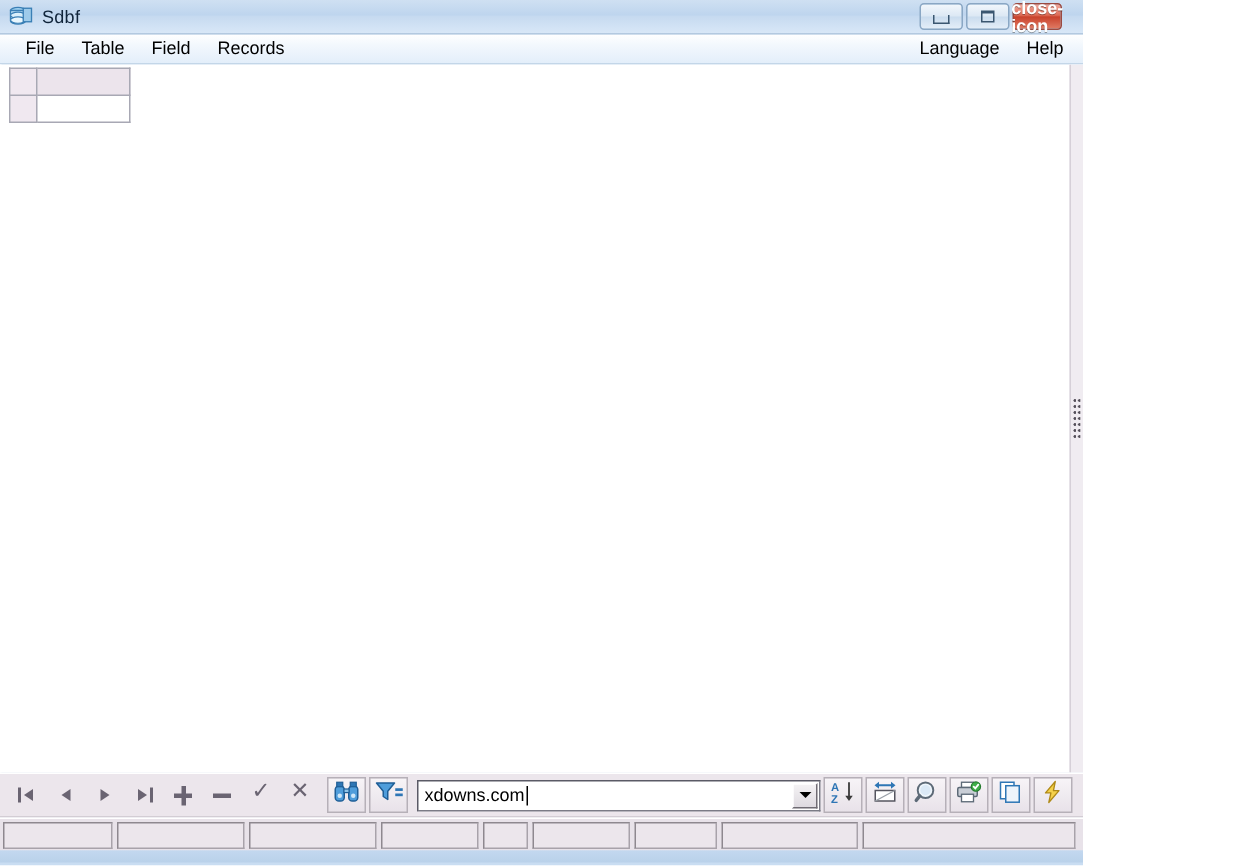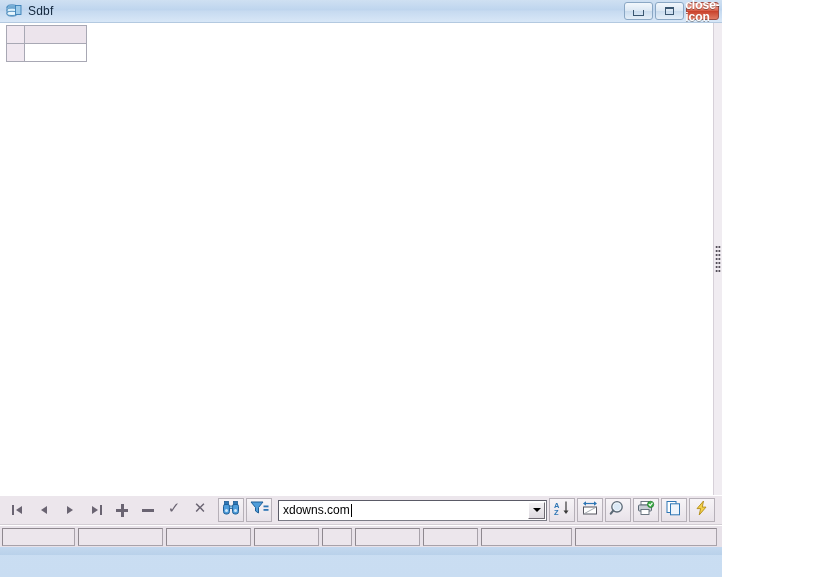--- a/index.html
+++ b/index.html
@@ -40,21 +40,21 @@
     margin-right: 6px;
   }
   .title-text {
     font-size: 12px;
     color: #10243a;
     letter-spacing: 0.2px;
     line-height: 1;
   }
   .caption-buttons {
     position: absolute;
-    right: 3px;
+    right: 14px;
     top: 2px;
     display: flex;
     gap: 2px;
   }
   .cap-btn {
     width: 29px;
     height: 18px;
     border: 1px solid #8aa7c4;
     border-radius: 3px;
     background: linear-gradient(to bottom, #f2f7fc 0%, #dce8f4 48%, #cadcee 52%, #e4eef8 100%);
@@ -333,20 +333,29 @@
       </div>
       <div class="cap-btn">
         <span class="cap-glyph-max"></span>
       </div>
       <div class="cap-btn close">
         <span class="cap-glyph-close">close-icon</span>
       </div>
     </div>
   </div>
 
+  <div class="menubar">
+    <div class="menu-item">File</div>
+    <div class="menu-item">Table</div>
+    <div class="menu-item">Field</div>
+    <div class="menu-item">Records</div>
+    <div class="menu-spacer"></div>
+    <div class="menu-item">Language</div>
+    <div class="menu-item">Help</div>
+  </div>
 
   <div class="client-area">
     <table class="grid">
       <tbody>
           <tr>
         <td class="sel-cell"></td>
         <td class="hdr-cell"></td>
       </tr>
       <tr>
         <td class="sel-cell"></td>

